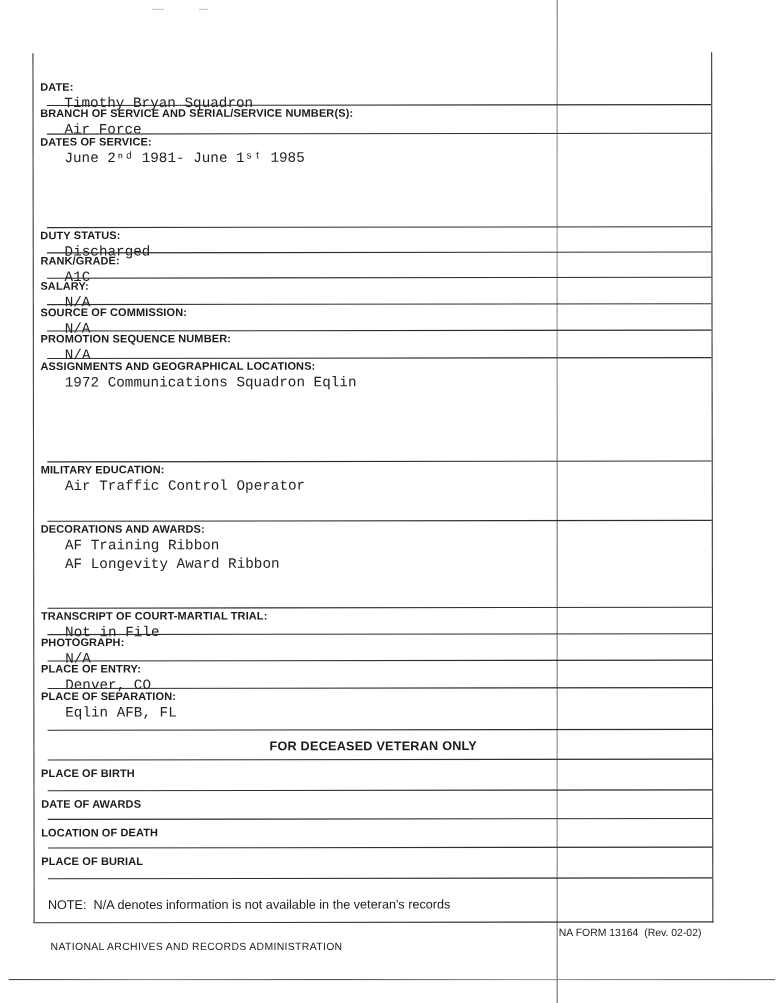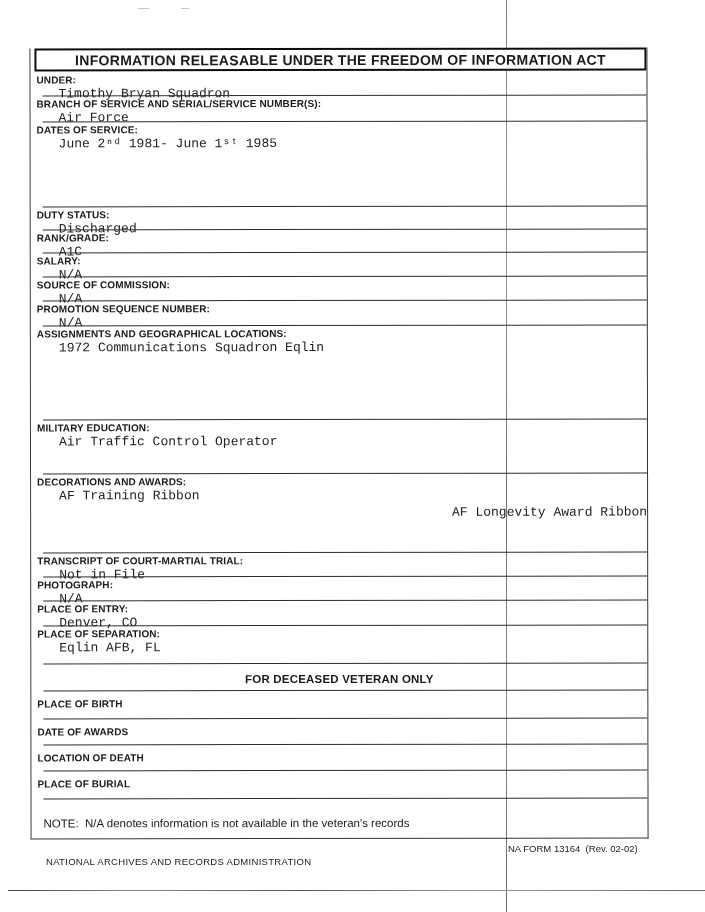--- a/index.html
+++ b/index.html
@@ -33,21 +33,21 @@
   }
   .row.noline::after{display:none;}
   .h23{height:23px}.h24{height:24px}.h25{height:25px}.h26{height:26px}.h27{height:27px}
   .h28{height:28px}.h38{height:38px}.h39{height:39px}.h54{height:54px}.h79{height:79px}
   .h85{height:85px}.h94{height:94px}
   .lbl{font-size:10px;font-weight:bold;letter-spacing:.1px;white-space:nowrap;}
   .val{
     font-family:"Liberation Mono","DejaVu Sans Mono",monospace;
     font-size:13px;margin-left:22px;margin-top:1px;white-space:pre;color:#222;
   }
-  .val + .val{margin-top:2px;text-align:right;}
+  .val + .val{margin-top:2px;}
   .center-row{display:flex;align-items:center;justify-content:center;padding-left:0;}
   .heading{font-size:11.5px;font-weight:bold;letter-spacing:.2px;}
   .pt4{padding-top:5px;}
   .note-row{padding-top:14px;padding-left:12px;}
   .note-text{font-size:11.5px;white-space:pre;}
   .footer-left{position:absolute;left:46px;top:856px;font-size:9.5px;letter-spacing:.3px;white-space:pre;}
   .footer-right{position:absolute;left:508px;top:843px;font-size:9.5px;white-space:pre;}
   .bottom-scan-line{
     position:absolute;left:8px;top:890px;width:697px;height:1px;
     background:linear-gradient(90deg,#444,#888 18%,#555 42%,#999 68%,#666 100%);
@@ -57,28 +57,25 @@
 <body>
 
 <div class="page">
 
   <div class="speck s1"></div>
   <div class="speck s2"></div>
   <div class="fold-line"></div>
 
   <div class="form-box">
 
-    <div class="title-box">
-      <span class="title-text">INFORMATION RELEASABLE UNDER THE FREEDOM OF INFORMATION ACT</span>
-    </div>
 
     <div class="rows">
 
       <div class="row h24">
-        <div class="lbl">UNDER:</div>
+        <div class="lbl">DATE:</div>
         <div class="val">Timothy Bryan Squadron</div>
       </div>
 
       <div class="row h26">
         <div class="lbl">BRANCH OF SERVICE AND SERIAL/SERVICE NUMBER(S):</div>
         <div class="val">Air Force</div>
       </div>
 
       <div class="row h85">
         <div class="lbl">DATES OF SERVICE:</div>

